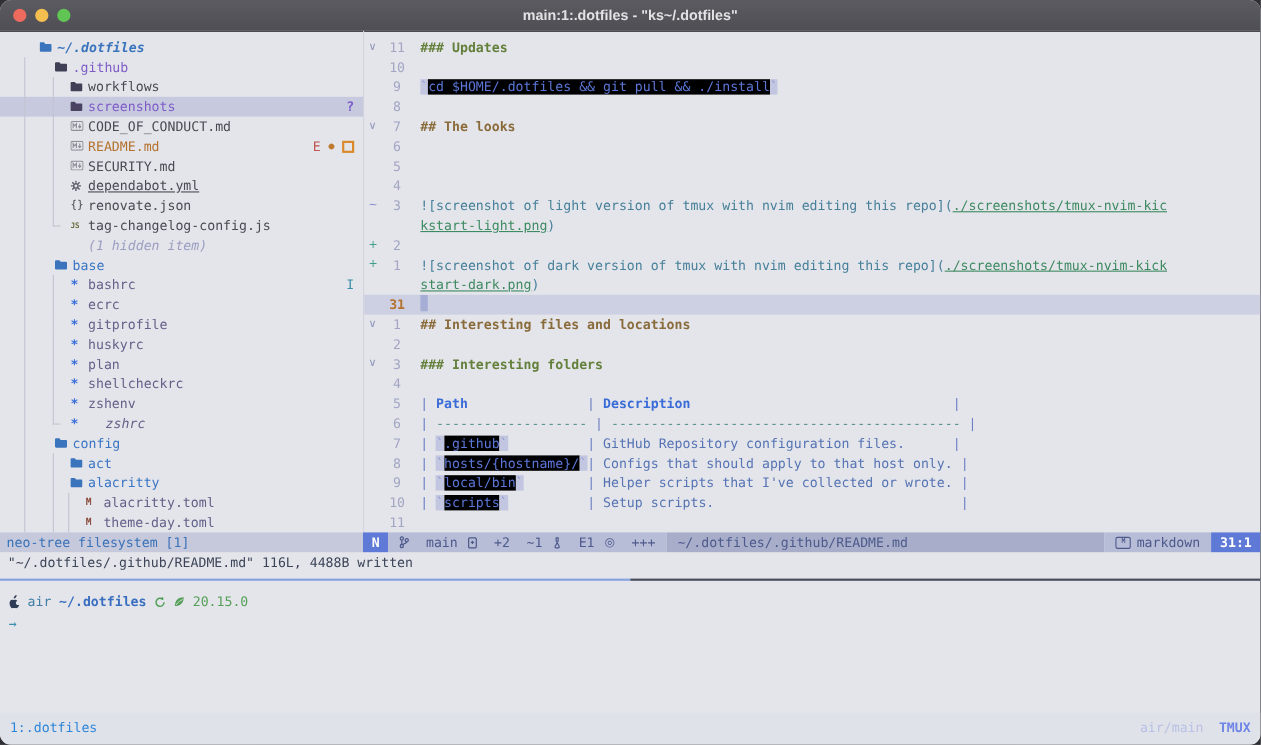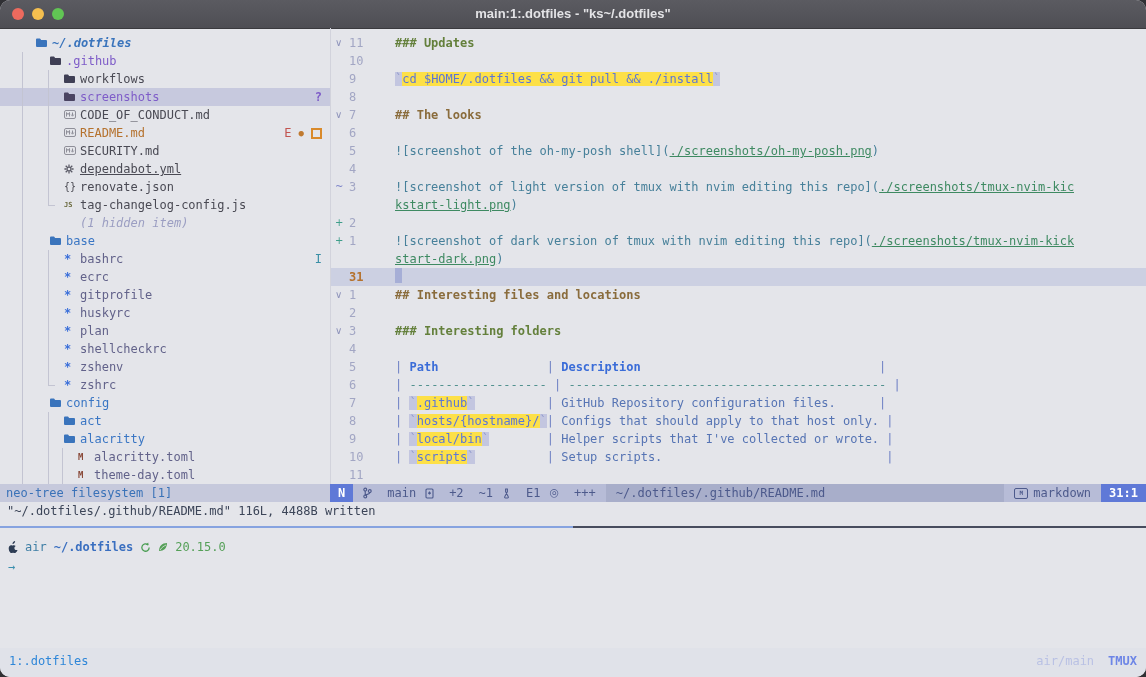--- a/index.html
+++ b/index.html
@@ -35,29 +35,29 @@
   .b-dot{color:#c07a30;font-size:9px;}
   .b-sq{width:7px;height:7px;border:2px solid #d98a2b;display:inline-block;}
   .b-info{color:#3a8fa6;}
   .vsep{position:absolute;left:330px;top:28px;width:1px;height:456px;background:#d2d3dc;}
   
   .editor{position:absolute;left:331px;top:34px;right:0;height:450px;overflow:hidden;}
   .eline{display:flex;height:18px;padding-left:4px;}
   .eline.cur{background:#ccd0e2;}
   .gut{width:14px;flex:none;color:#8f94bb;font-family:"DejaVu Sans",sans-serif;font-size:10px;}
   .g-add{color:#3f9e8a;}.g-chg{color:#7d84c9;}
-  .num{width:24px;flex:none;text-align:left;margin-right:22px;color:#a2a6c4;}
+  .num{width:24px;flex:none;text-align:center;margin-right:9px;color:#a2a6c4;}
   .num.curn{color:#b5722e;font-weight:bold;}
   .txt{white-space:pre;overflow:hidden;}
   .cursor{display:inline-block;width:7px;height:15px;background:#a6aed6;vertical-align:-2px;}
   .sg-h2{color:#8a6c3c;font-weight:bold;}
   .sg-h3{color:#64803c;font-weight:bold;}
   .sg-body{color:#47809a;}
   .sg-url{color:#3e8a62;text-decoration:underline;}
-  .sg-code{color:#5b76d8;background:#fde047;}
+  .sg-code{color:#5b76d8;background:#000000;}
   .sg-tick{color:#8f98cc;background:#c3c6e0;}
   .sg-pipe{color:#6d7fc4;}
   .sg-th{color:#3a6cd8;font-weight:bold;}
   .sg-dash{color:#52918f;}
   .sg-cell{color:#5674b4;}
   .sg-plain{color:#4a5568;}
   
   .status-row{position:absolute;top:484px;left:0;right:0;height:18px;}
   .nt-status{position:absolute;left:0;width:330px;height:18px;background:#c6c9dc;color:#3a72b8;padding-left:6px;box-sizing:border-box;}
   .lualine{position:absolute;left:330px;right:0;height:18px;display:flex;}
@@ -260,21 +260,21 @@
       <div class="trow">
         <span class="gv" style="left: 22px;"></span>
         <span class="gv" style="left: 48px;"></span>
         <span class="ticon txt" style="color: rgb(58, 111, 217); font-weight: bold; left: 64px;">*</span>
         <span class="tlabel lb-mauve" style="left: 80px;">zshenv</span>
       </div>
       <div class="trow">
         <span class="gv" style="left: 22px;"></span>
         <span class="gl" style="left: 48px;"></span>
         <span class="ticon txt" style="color: rgb(58, 111, 217); font-weight: bold; left: 64px;">*</span>
-        <span class="tlabel lb-mauve" style="left: 80px;">zshrc</span>
+        <span class="tlabel lb-mauve" style="left: 96px; font-style: italic;">zshrc</span>
       </div>
       <div class="trow">
         <span class="gv" style="left: 22px;"></span>
         <span class="ticon" style="left: 50px;">
           <svg width="11" height="10" viewBox="0 0 11 10">
             <path d="M0 1.5A1 1 0 0 1 1 .5h3l1.2 1.5H10a1 1 0 0 1 1 1V8a1 1 0 0 1-1 1H1a1 1 0 0 1-1-1z" fill="#3a74bc"></path>
           </svg>
         </span>
         <span class="tlabel lb-blue" style="left: 66px;">config</span>
       </div>
@@ -341,21 +341,20 @@
         <span class="txt"><span class="sg-h2">## The looks</span></span>
       </div>
       <div class="eline">
         <span class="gut"></span>
         <span class="num">6</span>
         <span class="txt"></span>
       </div>
       <div class="eline">
         <span class="gut"></span>
         <span class="num">5</span>
-        <span class="txt"><span class="sg-body">![screenshot of the oh-my-posh shell](</span><span class="sg-url">./screenshots/oh-my-posh.png</span><span class="sg-body">)</span></span>
       </div>
       <div class="eline">
         <span class="gut"></span>
         <span class="num">4</span>
         <span class="txt"></span>
       </div>
       <div class="eline">
         <span class="gut g-chg">~</span>
         <span class="num">3</span>
         <span class="txt"><span class="sg-body">![screenshot of light version of tmux with nvim editing this repo](</span><span class="sg-url">./screenshots/tmux-nvim-kic</span></span>

